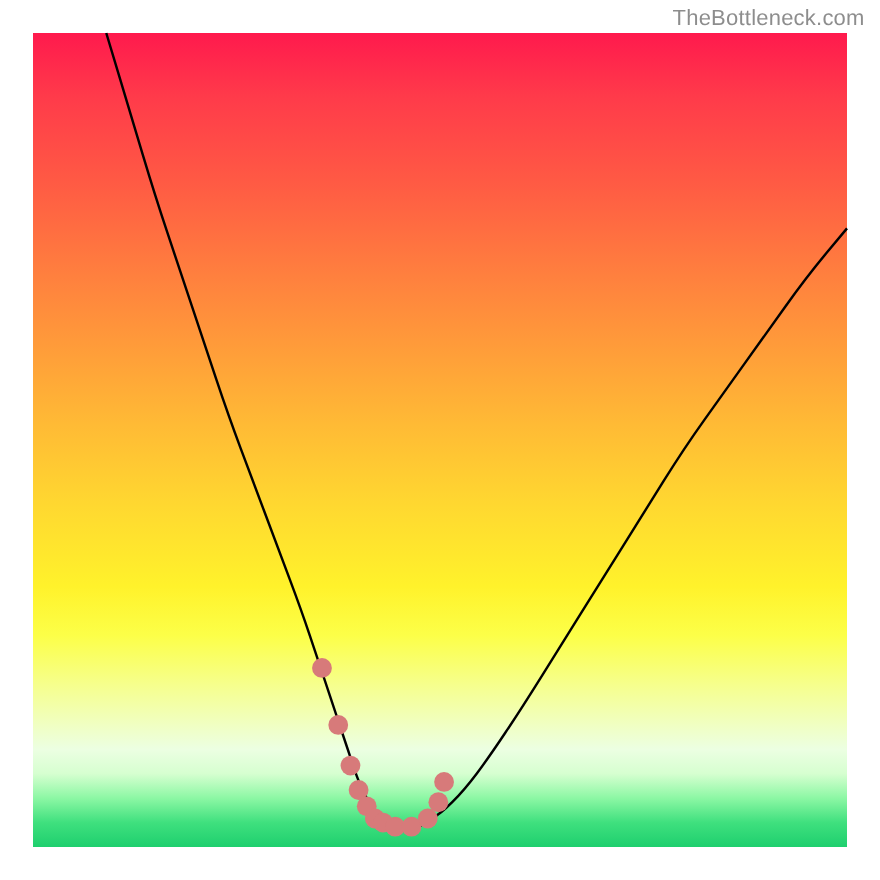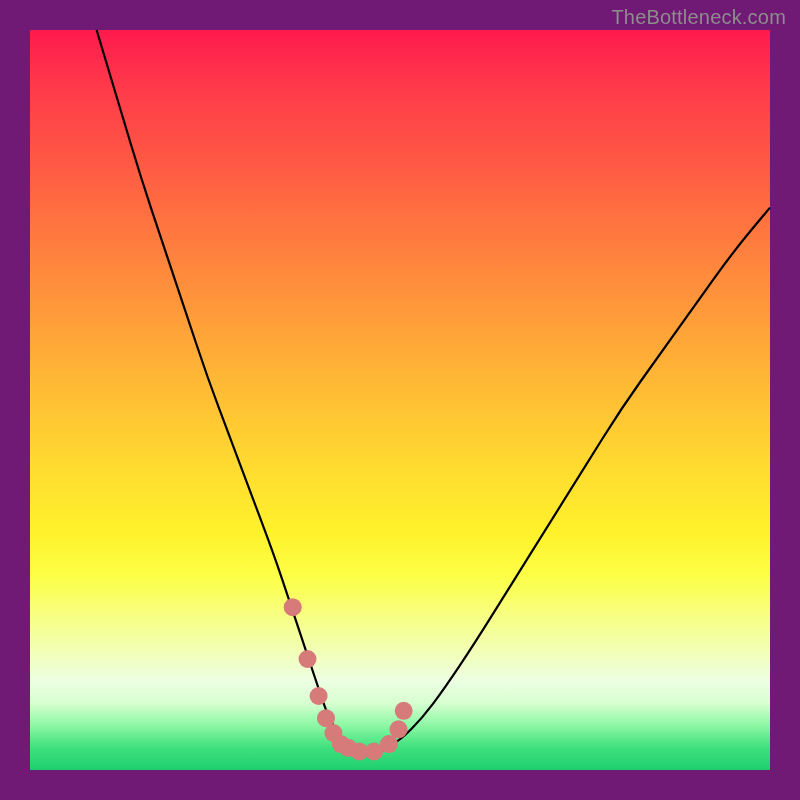--- a/index.html
+++ b/index.html
@@ -10,21 +10,21 @@
     background: #000;
     overflow: hidden;
     font-family: Arial, Helvetica, sans-serif;
   }
   .frame {
     position: absolute;
     left: 0;
     top: 0;
     width: 800px;
     height: 800px;
-    background: #701a75;
+    background: #ffffff;
   }
   .plot {
     position: absolute;
     left: 30px;
     top: 30px;
     width: 740px;
     height: 740px;
     background: linear-gradient(
       to bottom,
       #ff1a4d 0%,

